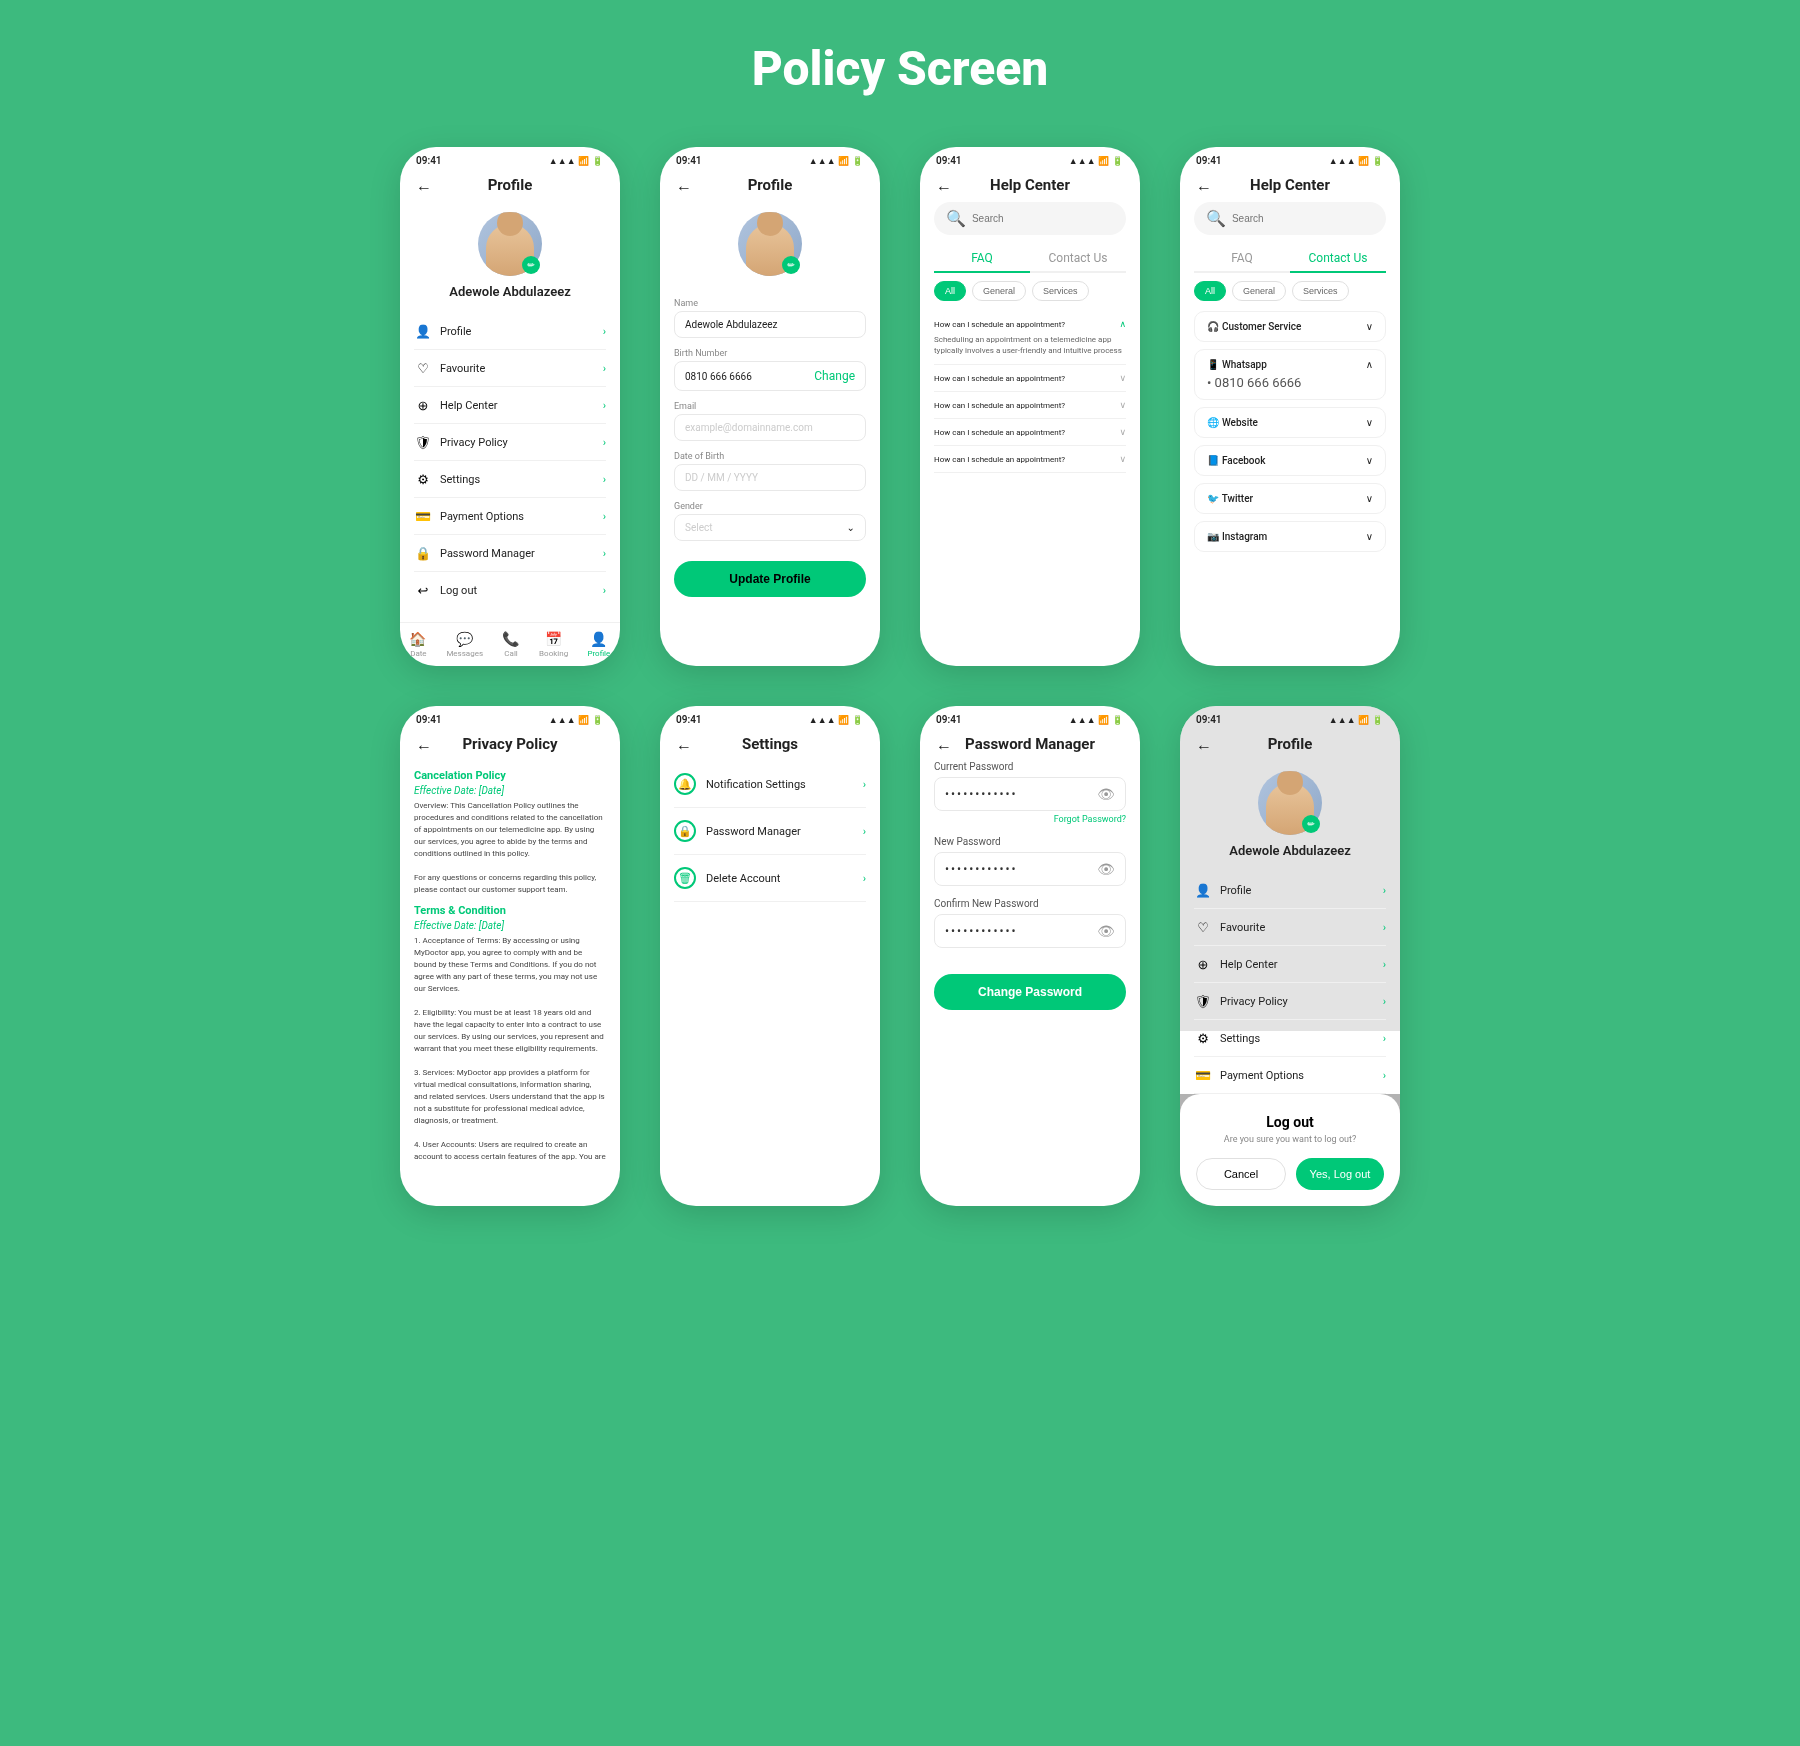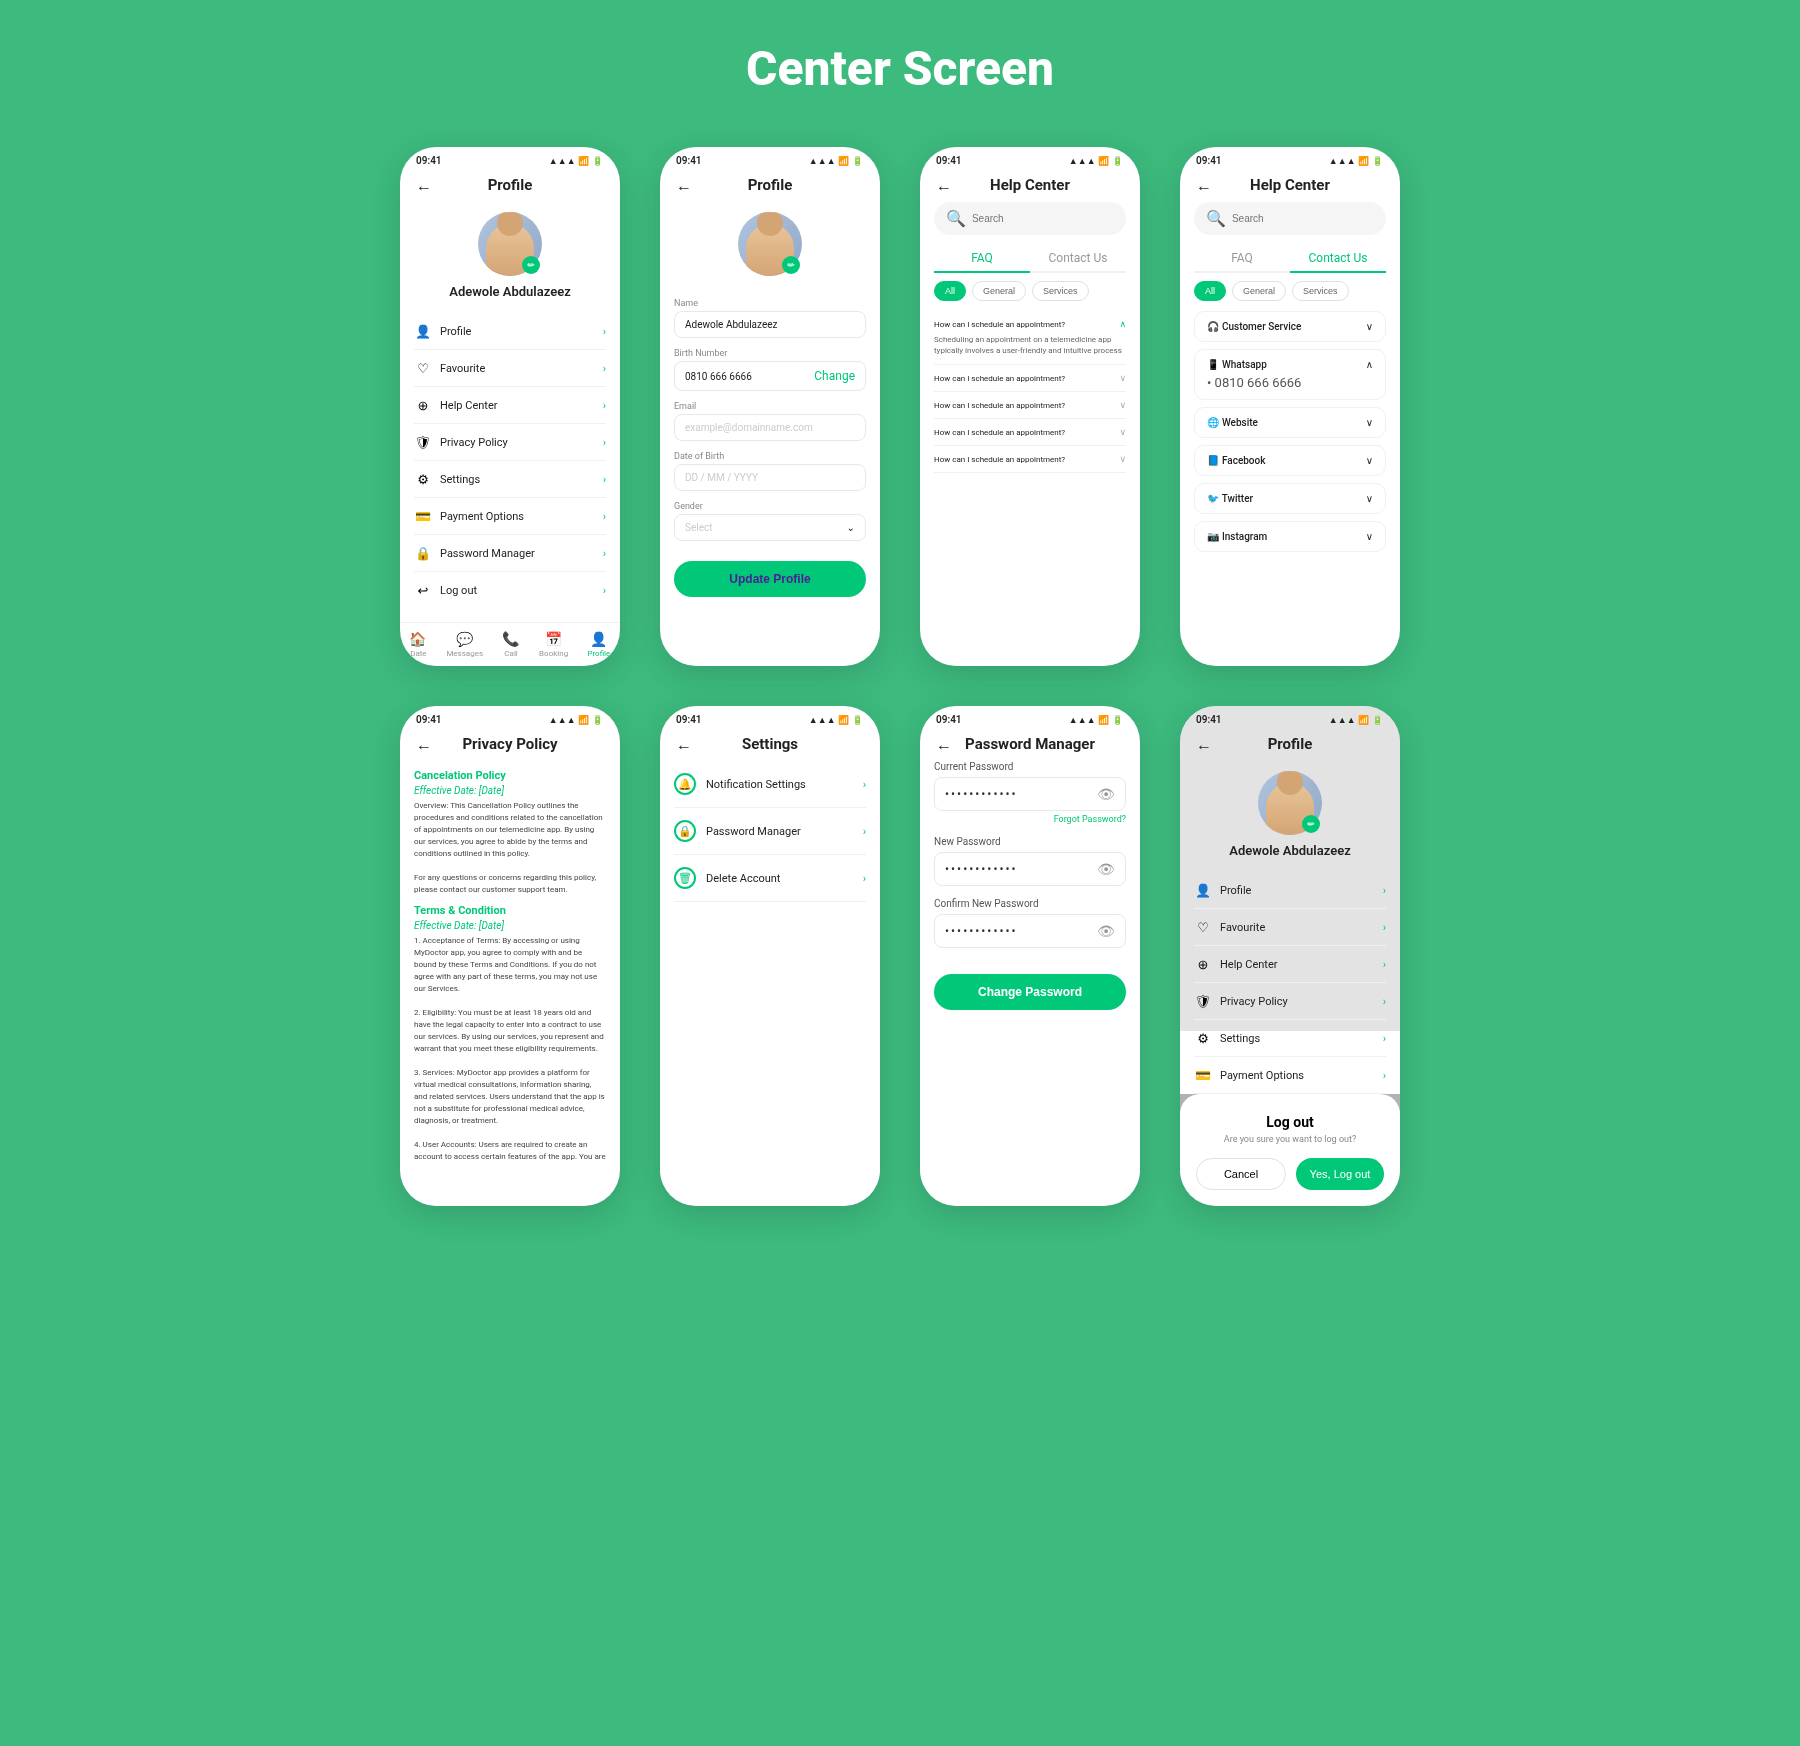--- a/index.html
+++ b/index.html
@@ -187,21 +187,21 @@
       background: white;
       display: flex;
       align-items: center;
       justify-content: space-between;
     }
     .form-input .change-btn { color: #00c878; font-size: 12px; }
     .form-input .placeholder { color: #ccc; }
     .update-btn {
       width: 100%;
       background: #00c878;
-      color: #4c1d95;
+      color: #000000;
       border: none;
       border-radius: 24px;
       padding: 11px;
       font-size: 12px;
       font-weight: 600;
       text-align: center;
       margin-top: 10px;
       cursor: pointer;
     }
 
@@ -439,21 +439,21 @@
       position: absolute;
       top: 0; left: 0; right: 0;
       height: 65%;
       background: rgba(200,200,200,0.5);
       z-index: 5;
     }
   </style>
 </head>
 <body>
 
-<h1 class="page-title">Center Screen</h1>
+<h1 class="page-title">Policy Screen</h1>
 
 <div class="screens-grid">
 
   <div class="phone-frame">
     <div class="status-bar">
       <span>09:41</span>
       <div class="status-icons">
         <span>▲▲▲</span>
         <span>📶</span>
         <span>🔋</span>

